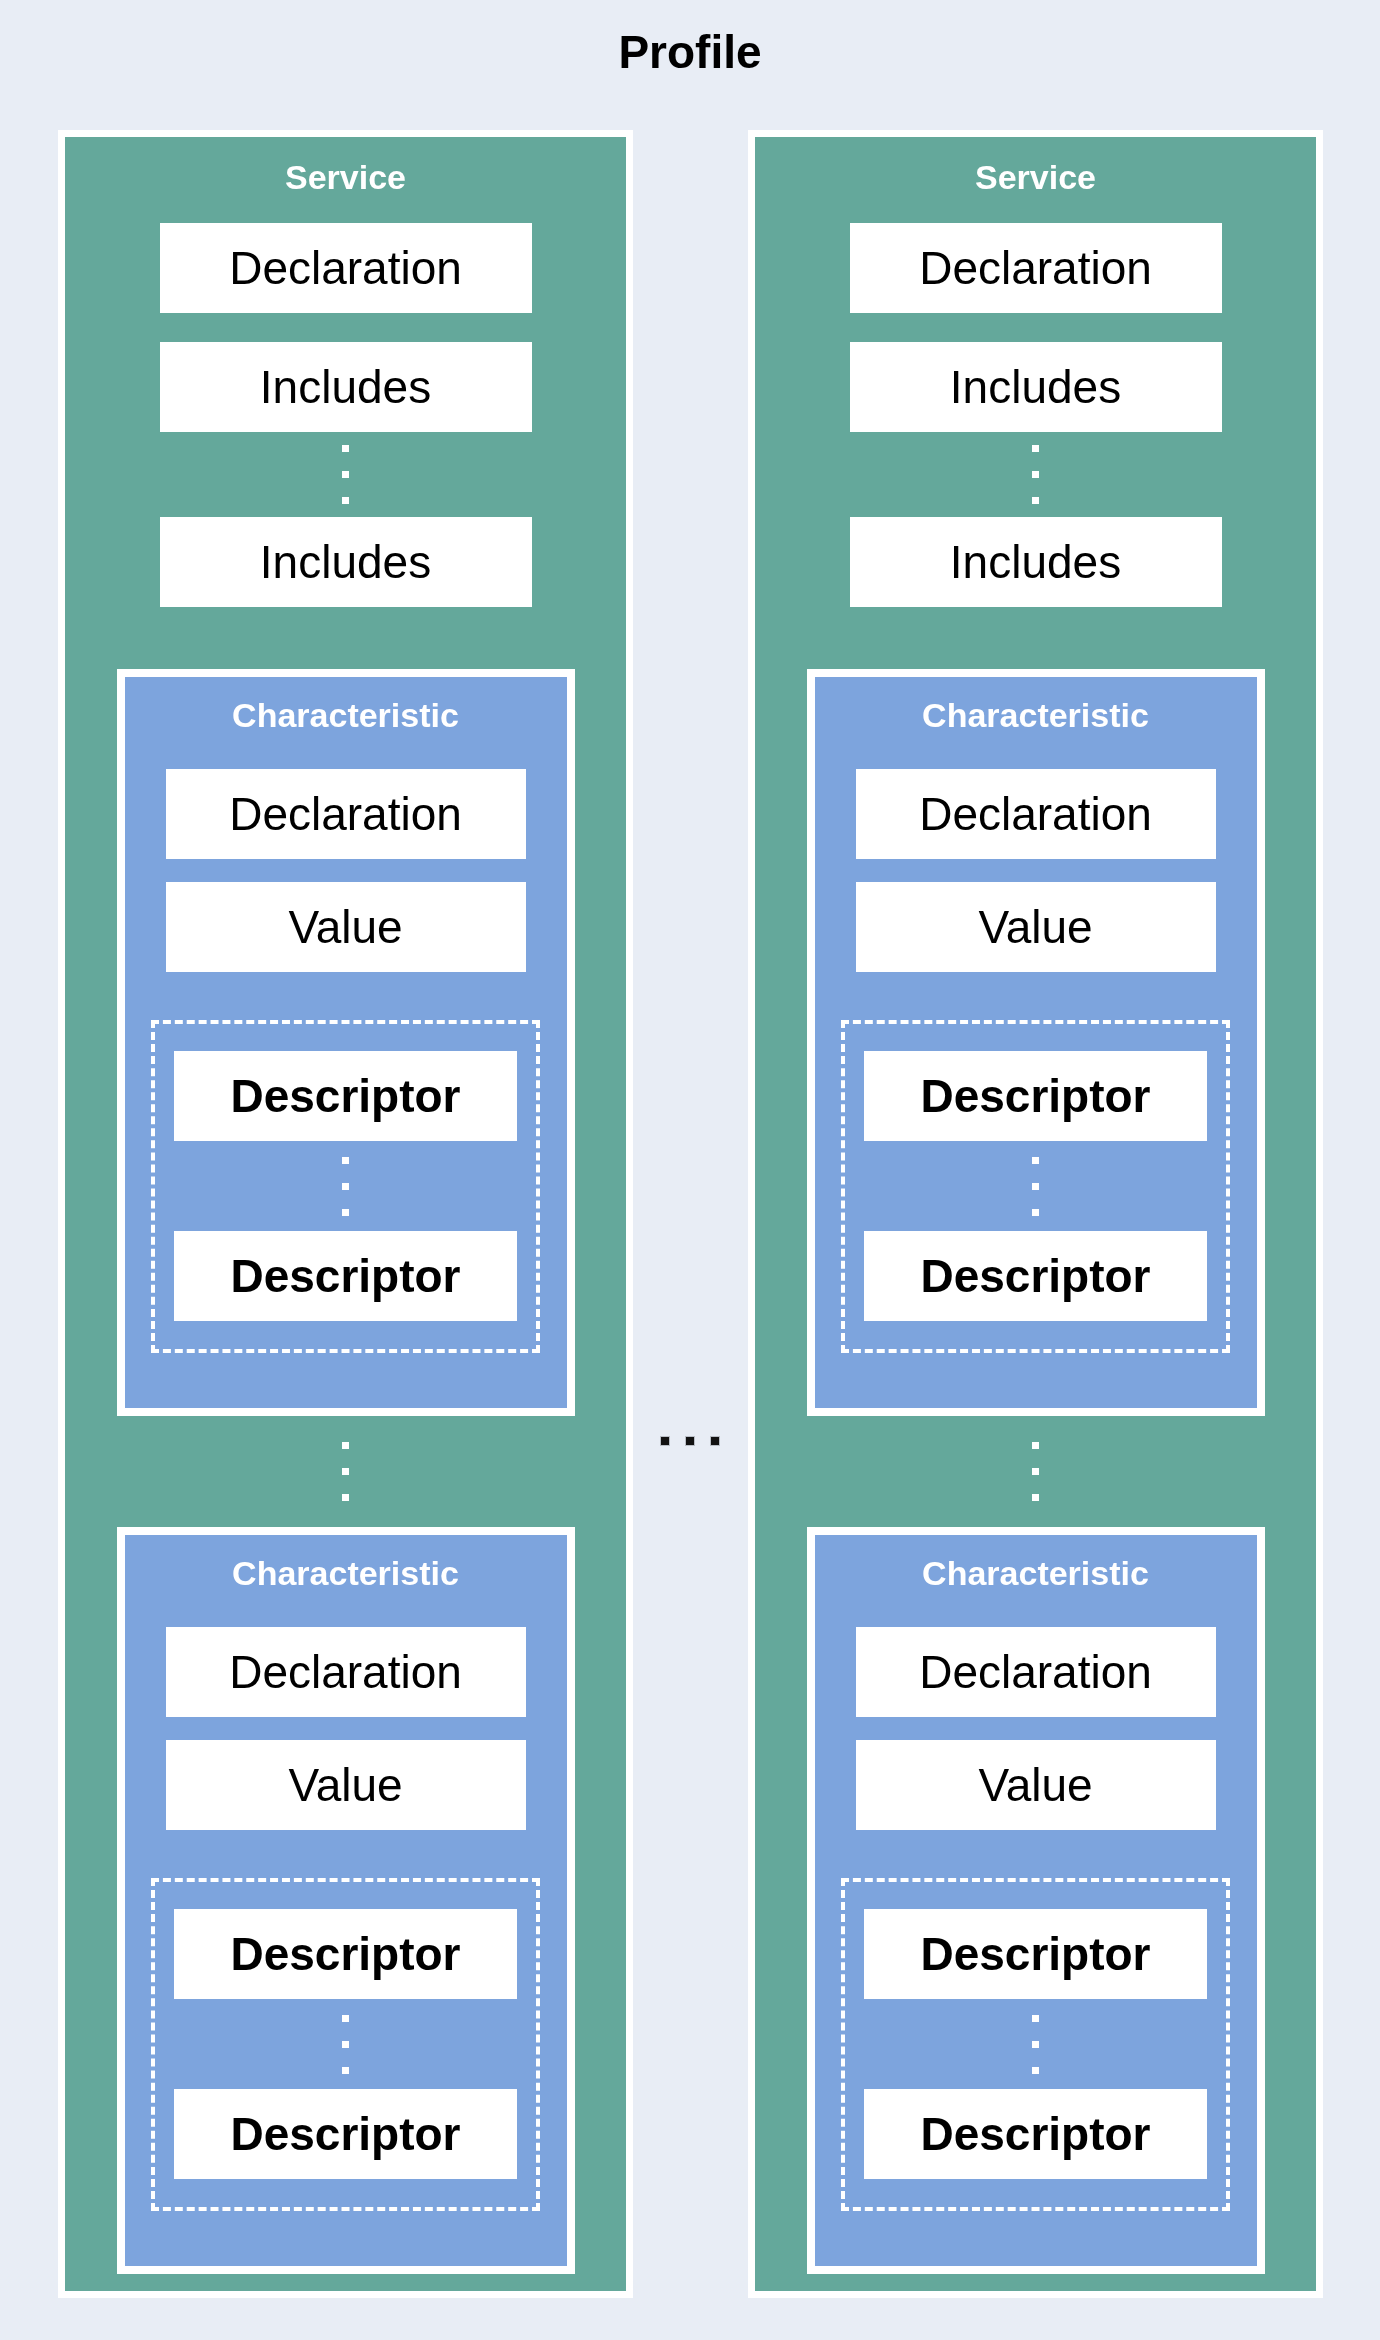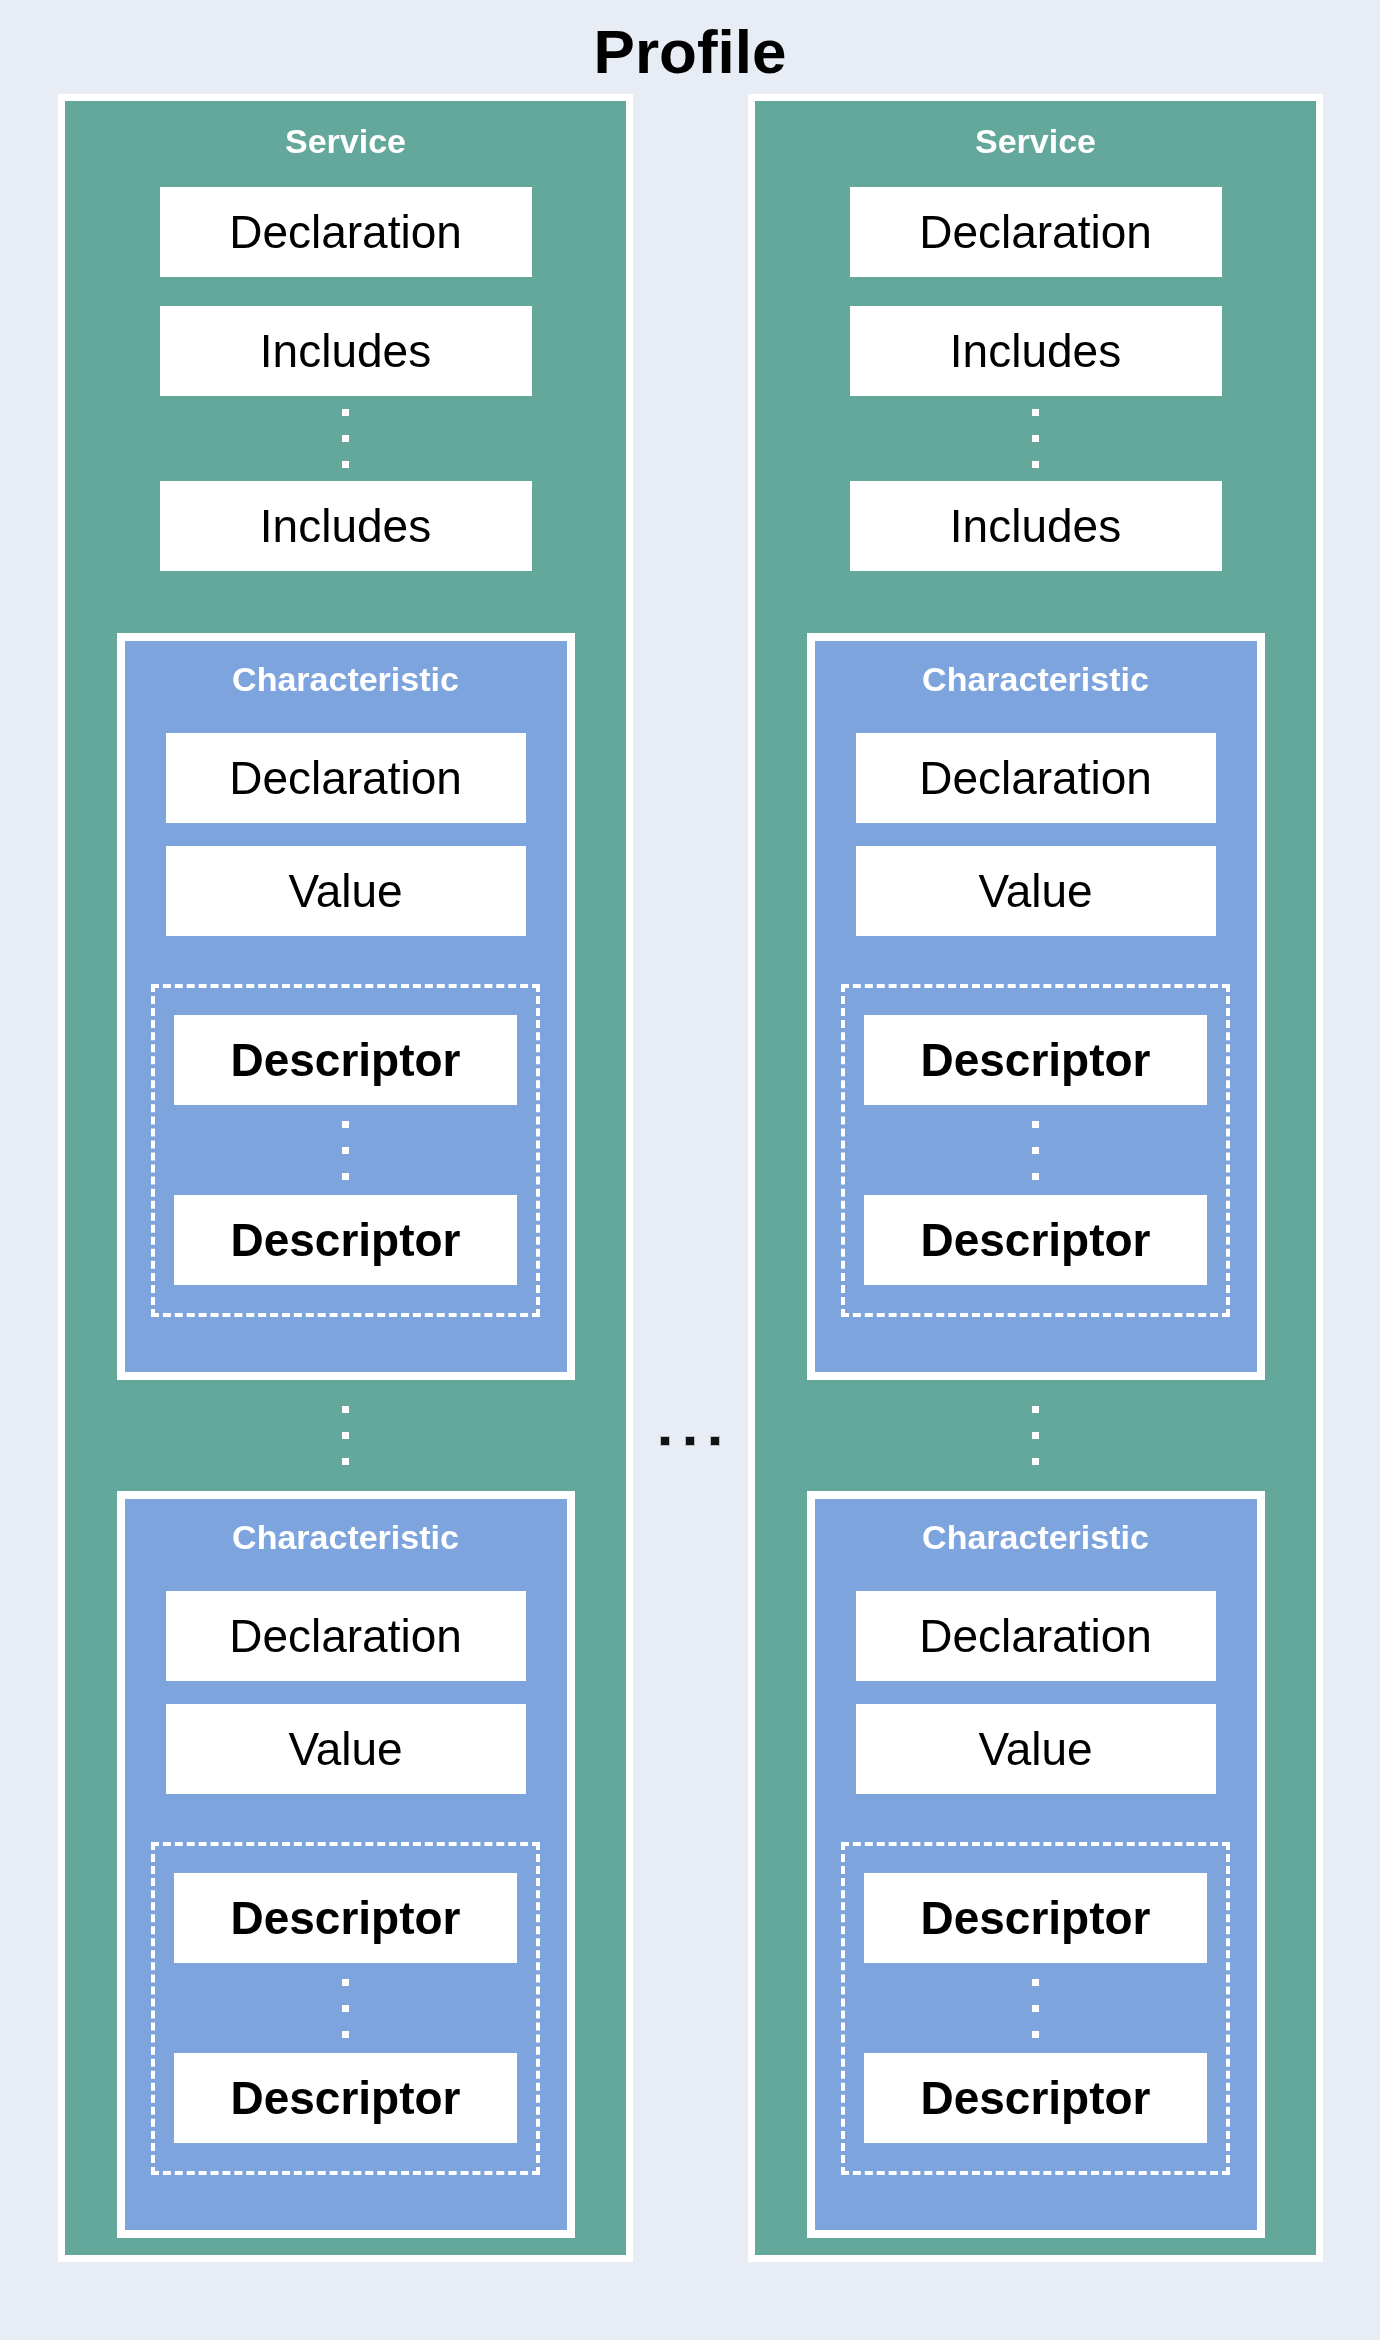--- a/index.html
+++ b/index.html
@@ -13,26 +13,26 @@
   }
   html,body{margin:0;padding:0;}
   body{
     width:1380px;height:2340px;
     background:var(--background);
     font-family:"Liberation Sans", sans-serif;
     position:relative;overflow:hidden;
   }
   .title{
     margin:26px 0 0;text-align:center;
-    font-weight:700;font-size:62px;line-height:52px;
+    font-weight:700;font-size:46px;line-height:52px;
     color:var(--text);
   }
   .panels{
     display:flex;justify-content:space-between;
-    padding:0 57px 0 58px;margin-top:16px;
+    padding:0 57px 0 58px;margin-top:52px;
   }
   .service{
     box-sizing:border-box;width:575px;height:2168px;
     border:7px solid #fff;background:var(--service-fill);
     display:flex;flex-direction:column;align-items:center;
   }
   .service-title{
     margin-top:20px;line-height:40px;
     font-size:34px;font-weight:700;color:var(--panel-title-text);
   }

